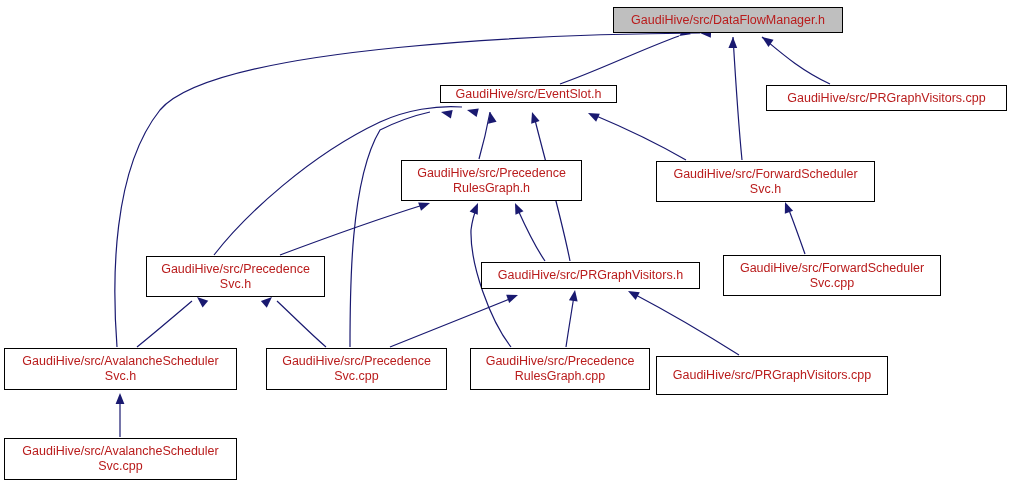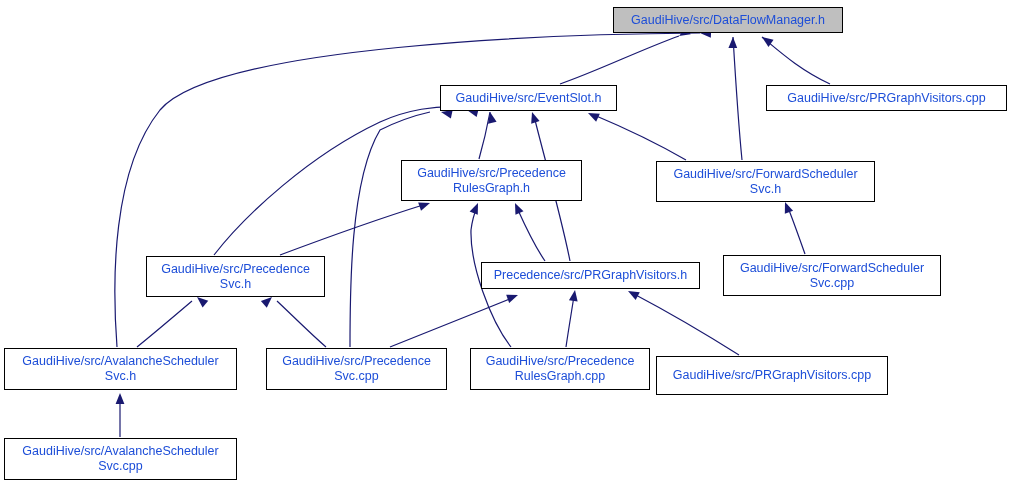--- a/index.html
+++ b/index.html
@@ -22,21 +22,21 @@
     top: 0;
     width: 1013px;
     height: 491px;
     pointer-events: none;
   }
   .node {
     position: absolute;
     box-sizing: border-box;
     border: 1px solid #000000;
     background: #ffffff;
-    color: #1d4ed8;
+    color: #b91c1c;
     display: flex;
     align-items: center;
     justify-content: center;
     text-align: center;
     font-family: "Liberation Sans", sans-serif;
     font-size: 12.5px;
     line-height: 15px;
     letter-spacing: 0px;
     white-space: pre-line;
     z-index: 2;
@@ -86,29 +86,29 @@
       <path d="M 566,347 C 568,333 571,315 574,296" fill="none" stroke="#191970" stroke-width="1.2"></path>
       <polygon points="575.00,290.00 568.93,300.18 577.63,301.55" fill="#191970"></polygon>
       <path d="M 739,355 C 712,338 672,314 634,294" fill="none" stroke="#191970" stroke-width="1.2"></path>
       <polygon points="628.00,291.00 635.65,300.05 639.78,292.28" fill="#191970"></polygon>
       <path d="M 120,437 C 120,425 120,412 120,399" fill="none" stroke="#191970" stroke-width="1.2"></path>
       <polygon points="120.00,393.00 115.60,404.00 124.40,404.00" fill="#191970"></polygon>
     </svg>
 
   <div id="node-layer">
       <div class="node root-node" style="left: 613px; top: 7px; width: 230px; height: 26px; background: rgb(191, 191, 191);">GaudiHive/src/DataFlowManager.h</div>
-      <div class="node" style="left: 440px; top: 85px; width: 177px; height: 26px;">GaudiHive/src/EventSlot.h</div>
+      <div class="node" style="left: 440px; top: 85px; width: 177px; height: 18px;">GaudiHive/src/EventSlot.h</div>
       <div class="node" style="left: 766px; top: 85px; width: 241px; height: 26px;">GaudiHive/src/PRGraphVisitors.cpp</div>
       <div class="node" style="left: 401px; top: 160px; width: 181px; height: 41px;">GaudiHive/src/Precedence
 RulesGraph.h</div>
       <div class="node" style="left: 656px; top: 161px; width: 219px; height: 41px;">GaudiHive/src/ForwardScheduler
 Svc.h</div>
       <div class="node" style="left: 146px; top: 256px; width: 179px; height: 41px;">GaudiHive/src/Precedence
 Svc.h</div>
-      <div class="node" style="left: 481px; top: 262px; width: 219px; height: 27px;">Precedence/src/PRGraphVisitors.h</div>
+      <div class="node" style="left: 481px; top: 262px; width: 219px; height: 27px;">GaudiHive/src/PRGraphVisitors.h</div>
       <div class="node" style="left: 723px; top: 255px; width: 218px; height: 41px;">GaudiHive/src/ForwardScheduler
 Svc.cpp</div>
       <div class="node" style="left: 4px; top: 348px; width: 233px; height: 42px;">GaudiHive/src/AvalancheScheduler
 Svc.h</div>
       <div class="node" style="left: 266px; top: 348px; width: 181px; height: 42px;">GaudiHive/src/Precedence
 Svc.cpp</div>
       <div class="node" style="left: 470px; top: 348px; width: 180px; height: 42px;">GaudiHive/src/Precedence
 RulesGraph.cpp</div>
       <div class="node" style="left: 656px; top: 356px; width: 232px; height: 39px;">GaudiHive/src/PRGraphVisitors.cpp</div>
       <div class="node" style="left: 4px; top: 438px; width: 233px; height: 42px;">GaudiHive/src/AvalancheScheduler

